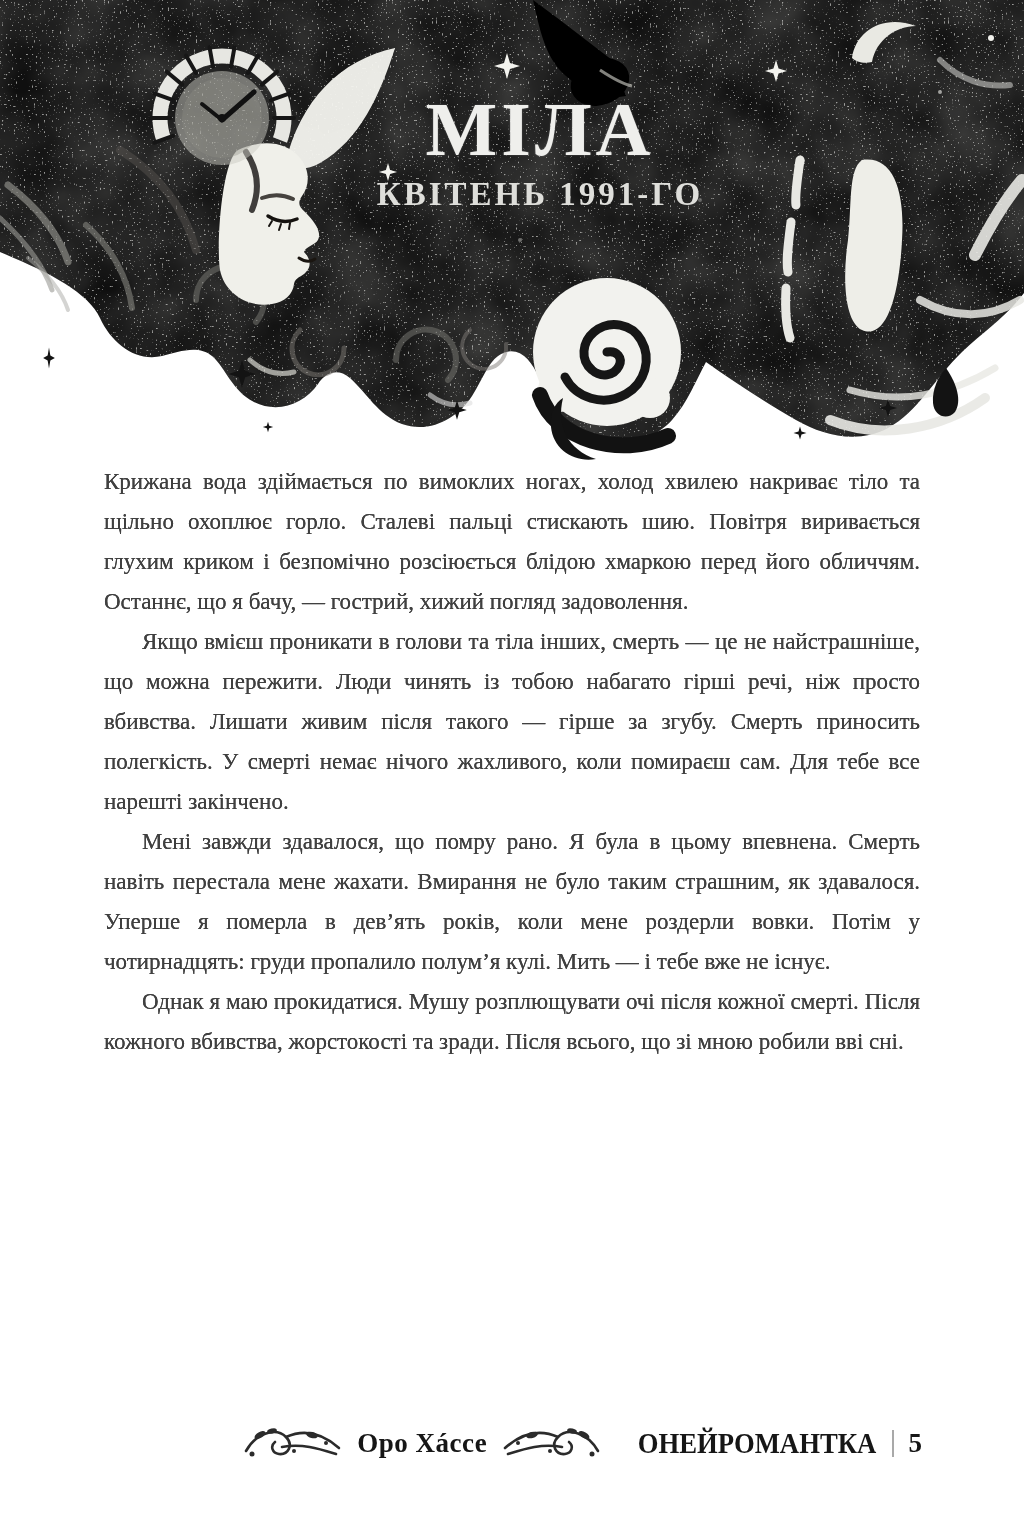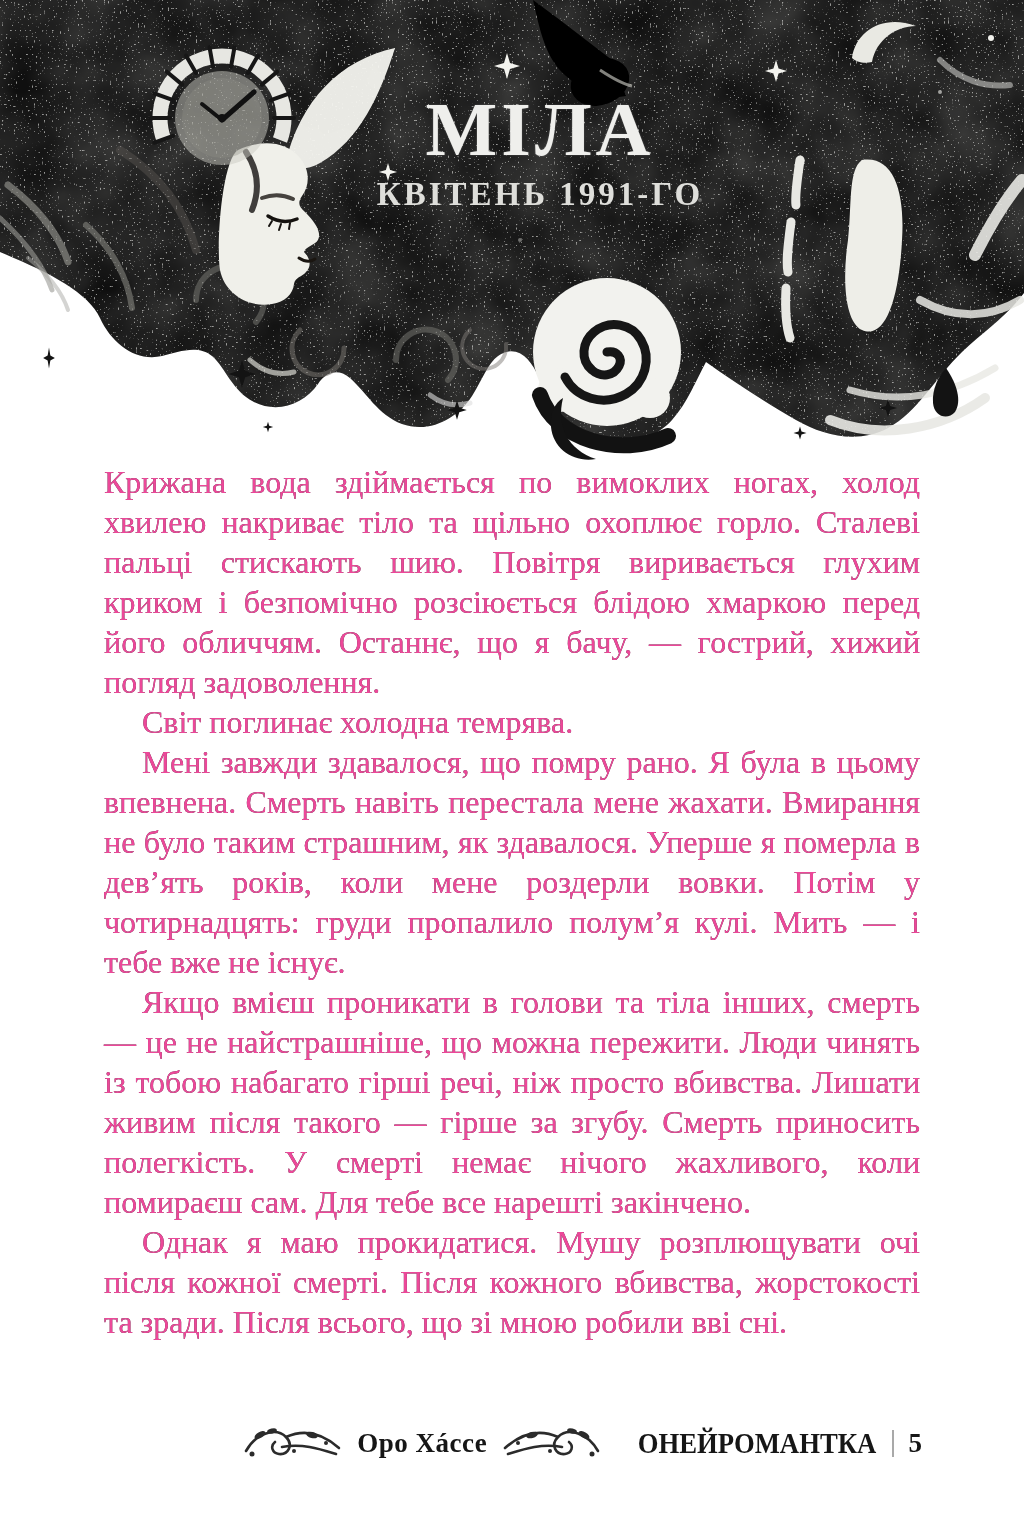--- a/index.html
+++ b/index.html
@@ -31,22 +31,22 @@
     margin-top:10px;
     font-weight:700;
     font-size:33px;line-height:36px;
     letter-spacing:3px;
     color:#dededa;
   }
 
   
   .text-block{
     position:absolute;left:104px;right:104px;top:462px;
-    color:#ec4899;
-    font-size:32px;line-height:40px;
+    color:#404040;
+    font-size:23px;line-height:40px;
     text-align:justify;
     text-shadow:0 0 .45px rgba(20,20,20,.85);
   }
   .text-block p{margin:0;text-indent:38px;}
   .text-block p.first{text-indent:0;}
 
   
   .page-footer{
     position:absolute;top:1420px;right:102px;height:46px;
     display:flex;align-items:center;gap:15px;
@@ -224,23 +224,22 @@
     </svg>
 
     <div class="title-block">
       <h1 class="chapter-title">МІЛА</h1>
       <div class="chapter-subtitle">КВІТЕНЬ 1991-ГО</div>
     </div>
   </div>
 
   <main class="text-block">
     <p class="first">Крижана вода здіймається по вимоклих ногах, холод хвилею накриває тіло та щільно охоплює горло. Сталеві пальці стискають шию. Повітря виривається глухим криком і безпомічно розсіюється блідою хмаркою перед його обличчям. Останнє, що я бачу, — гострий, хижий погляд задоволення.</p>
-    <p>Світ поглинає холодна темрява.</p>
+    <p>Якщо вмієш проникати в голови та тіла інших, смерть — це не найстрашніше, що можна пережити. Люди чинять із тобою набагато гірші речі, ніж просто вбивства. Лишати живим після такого — гірше за згубу. Смерть приносить полегкість. У смерті немає нічого жахливого, коли помираєш сам. Для тебе все нарешті закінчено.</p>
     <p>Мені завжди здавалося, що помру рано. Я була в цьому впевнена. Смерть навіть перестала мене жахати. Вмирання не було таким страшним, як здавалося. Уперше я померла в дев’ять років, коли мене роздерли вовки. Потім у чотирнадцять: груди пропалило полум’я кулі. Мить — і тебе вже не існує.</p>
-    <p>Якщо вмієш проникати в голови та тіла інших, смерть — це не найстрашніше, що можна пережити. Люди чинять із тобою набагато гірші речі, ніж просто вбивства. Лишати живим після такого — гірше за згубу. Смерть приносить полегкість. У смерті немає нічого жахливого, коли помираєш сам. Для тебе все нарешті закінчено.</p>
     <p>Однак я маю прокидатися. Мушу розплющувати очі після кожної смерті. Після кожного вбивства, жорстокості та зради. Після всього, що зі мною робили вві сні.</p>
   </main>
 
   <footer class="page-footer">
     <svg class="flourish" width="100" height="44" viewBox="0 0 100 44">
       <g fill="none" stroke="#2b2b2b" stroke-width="2.6" stroke-linecap="round">
         <path d="M4,30 C14,12 34,6 44,16 C52,24 46,34 37,33 C30,32 28,25 33,21"></path>
         <path d="M44,16 C62,8 80,12 97,27"></path>
         <path d="M40,26 C60,22 78,28 94,33"></path>
       </g>

